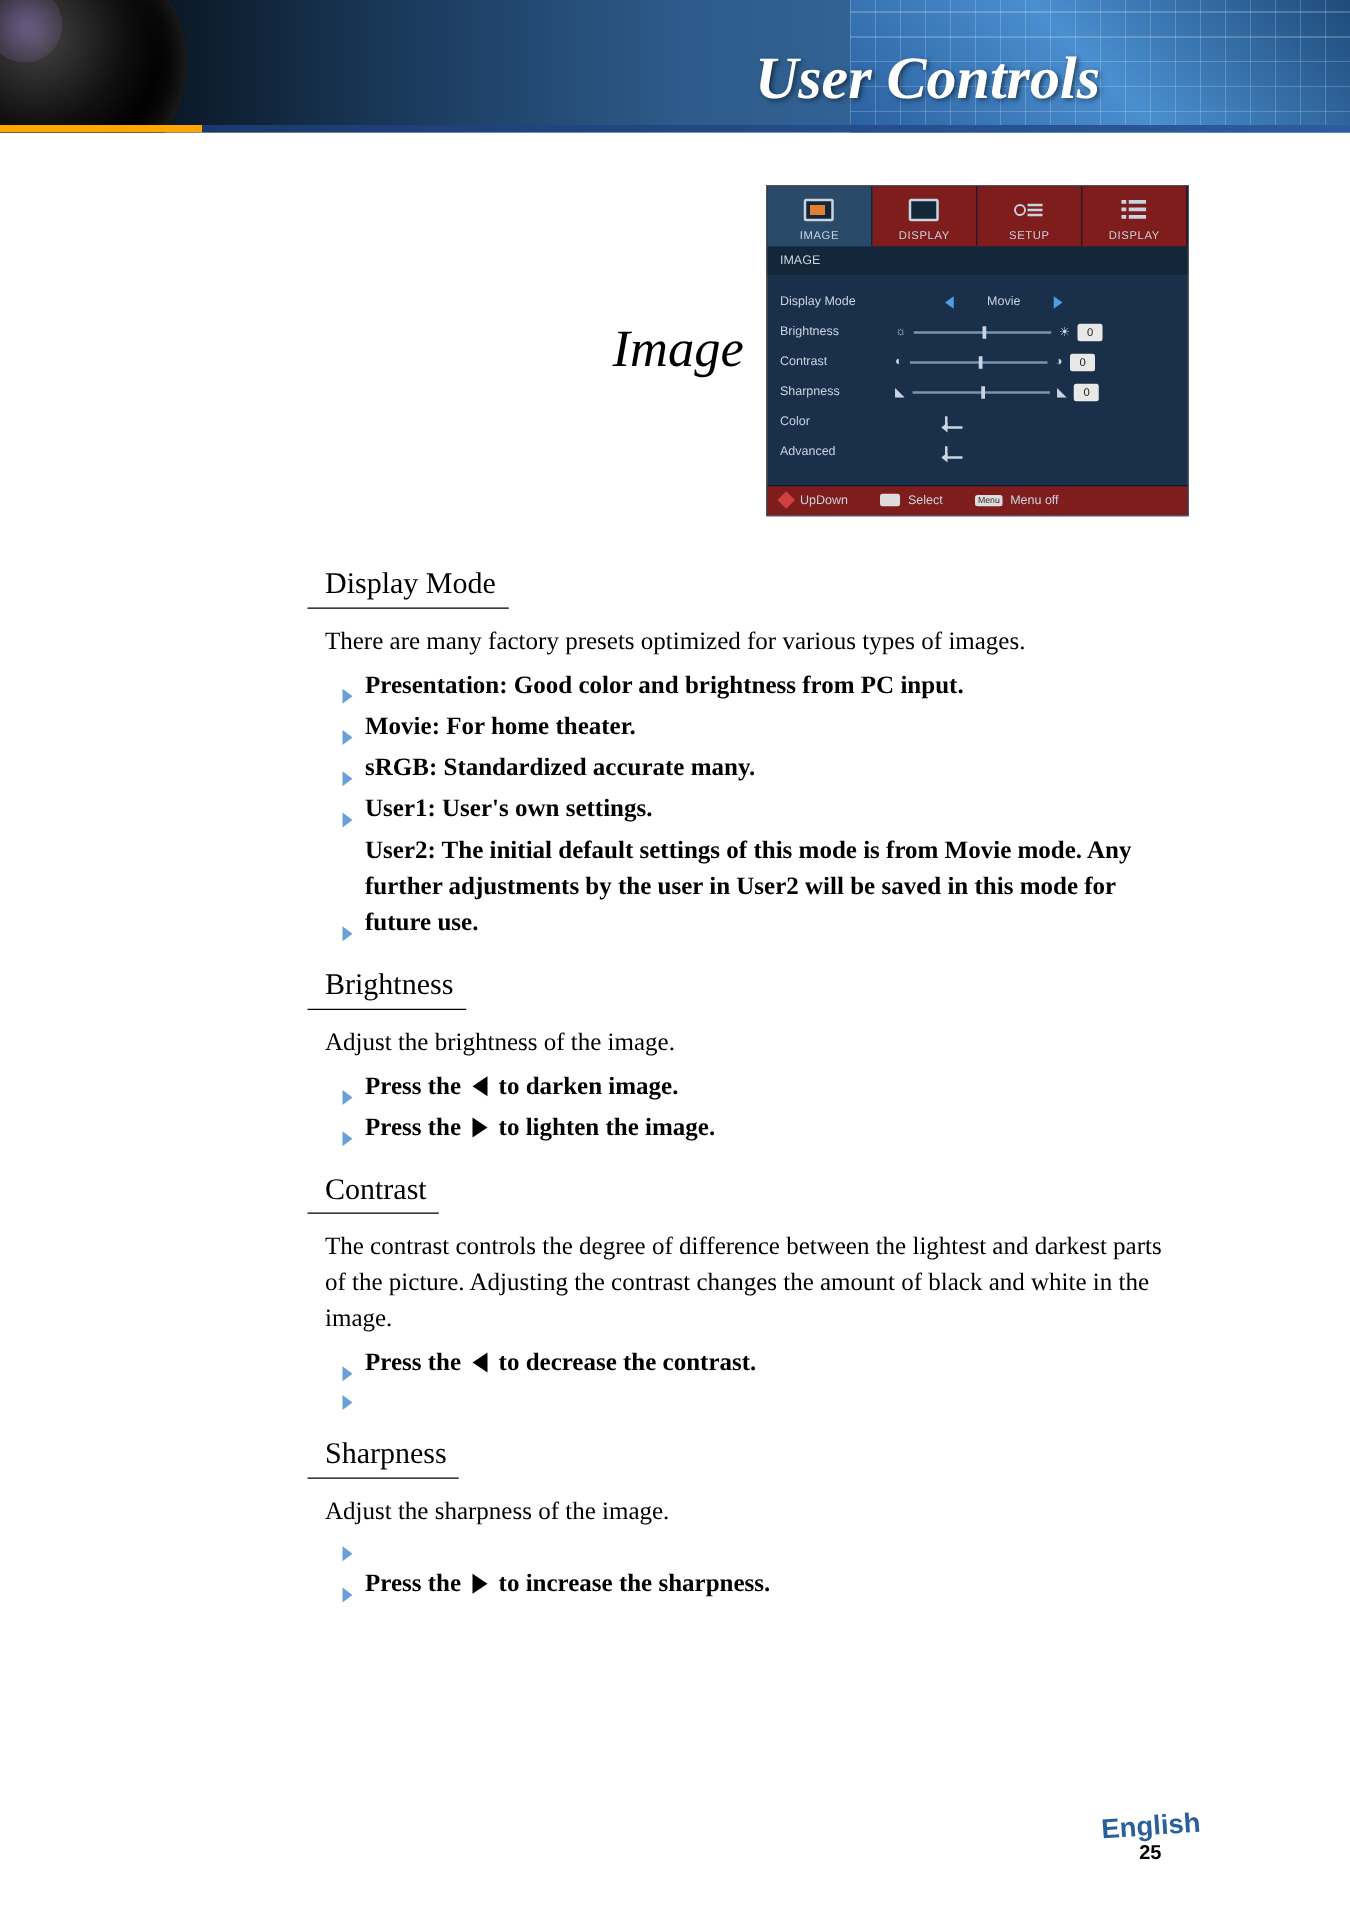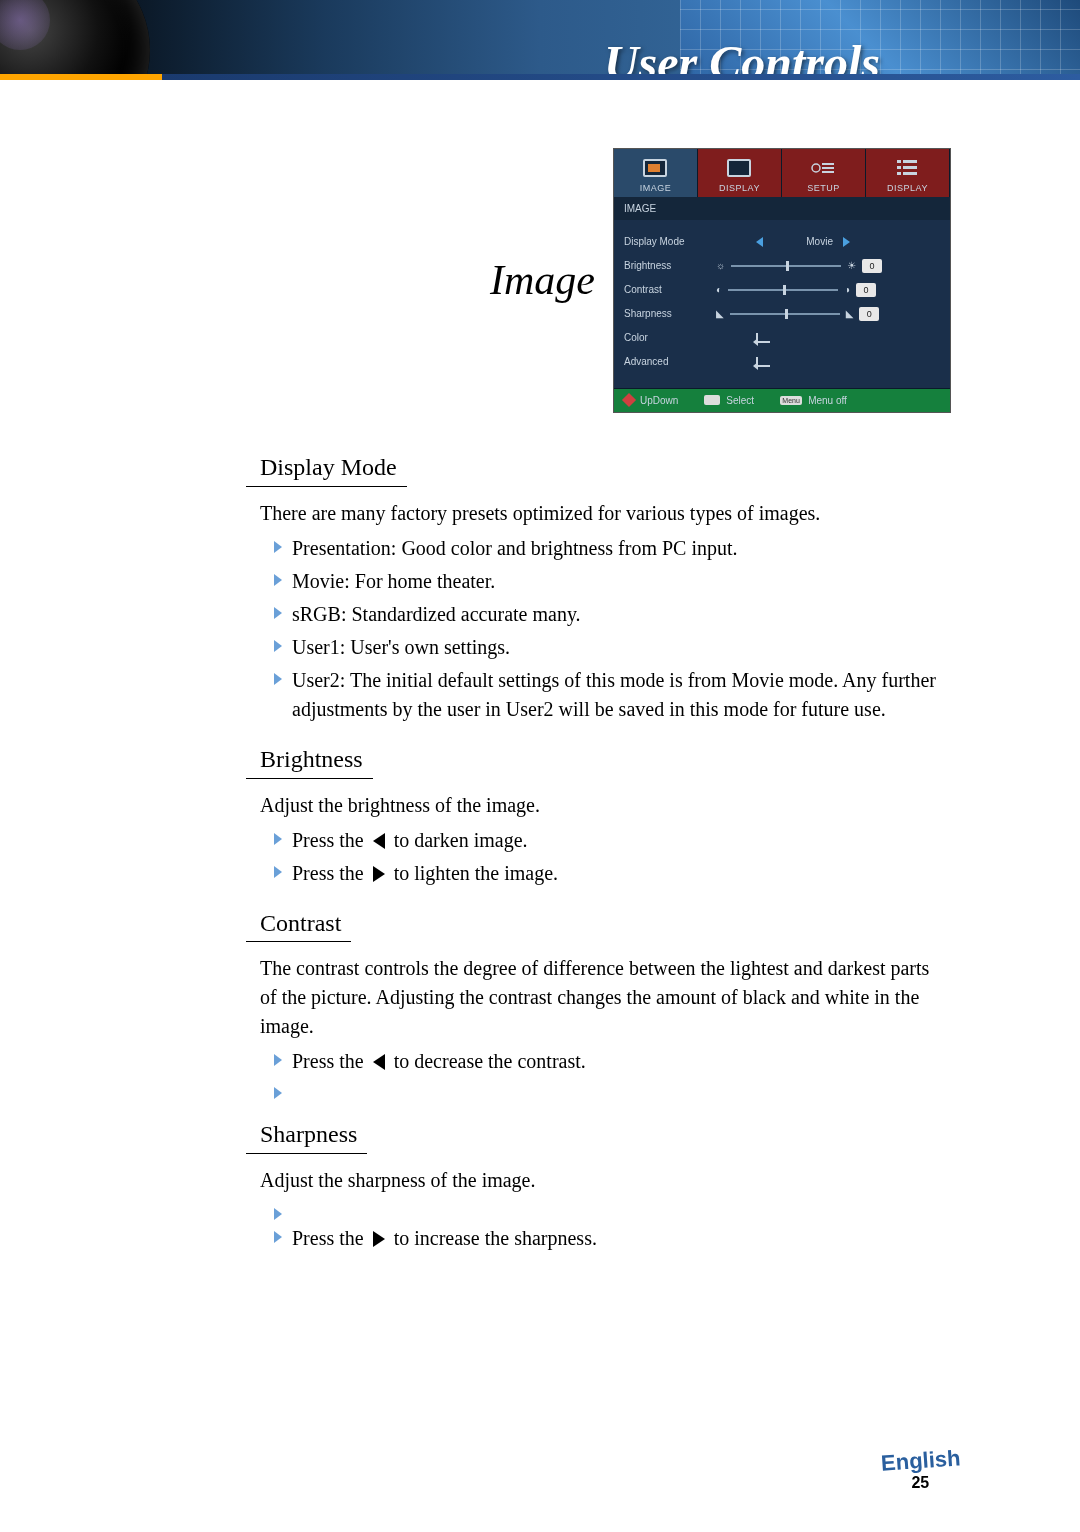--- a/index.html
+++ b/index.html
@@ -6,21 +6,21 @@
   body {
     width: 1080px;
     height: 1532px;
     font-family: Georgia, 'Times New Roman', serif;
     background: #fff;
     position: relative;
     overflow: hidden;
   }
   .header {
     position: relative;
-    height: 80px;
+    height: 106px;
     background: linear-gradient(to right, #000 0%, #1a3a5c 30%, #2d5a8a 50%, #3d7ab0 100%);
     overflow: hidden;
   }
   .header-grid {
     position: absolute;
     right: 0;
     top: 0;
     width: 400px;
     height: 110px;
     background:
@@ -126,21 +126,21 @@
     font-size: 10px;
   }
   .osd-label { width: 92px; }
   .osd-arrow-l, .osd-arrow-r {
     width: 0; height: 0;
     border-top: 5px solid transparent;
     border-bottom: 5px solid transparent;
   }
   .osd-arrow-l { border-right: 7px solid #4aa0e0; margin-right: 10px; }
   .osd-arrow-r { border-left: 7px solid #4aa0e0; margin-left: 10px; }
-  .osd-value { width: 60px; text-align: right; }
+  .osd-value { width: 60px; text-align: center; }
   .osd-slider {
     width: 110px;
     height: 2px;
     background: #7a94ad;
     position: relative;
     margin: 0 6px;
   }
   .osd-slider::after {
     content: '';
     position: absolute;
@@ -176,21 +176,21 @@
     bottom: -5px;
     width: 0; height: 0;
     border-top: 4px solid transparent;
     border-bottom: 4px solid transparent;
     border-right: 5px solid #c8d4e0;
   }
   .osd-footer {
     display: flex;
     align-items: center;
     padding: 6px 10px;
-    background: #15803d;
+    background: #7f1d1d;
     border-top: 1px solid #0a1a2a;
     font-size: 10px;
     gap: 6px;
   }
   .osd-footer .diamond {
     width: 10px; height: 10px;
     background: #d04040;
     transform: rotate(45deg);
   }
   .osd-footer .enter-key {
@@ -231,22 +231,23 @@
     padding: 0 10px 1px 14px;
     margin-bottom: 8px;
     margin-left: -14px;
   }
   .subsection p {
     margin: 4px 0;
   }
   .bullet-list { margin-top: 6px; }
   .bullet-item {
     display: flex;
-    align-items: flex-start;
+    align-items: flex-end;
     margin: 4px 0 4px 14px;
+    font-weight: bold;
   }
   .bullet-marker {
     width: 0; height: 0;
     border-top: 6px solid transparent;
     border-bottom: 6px solid transparent;
     border-left: 8px solid #6aa0d8;
     margin-top: 7px;
     margin-right: 10px;
     flex-shrink: 0;
   }

